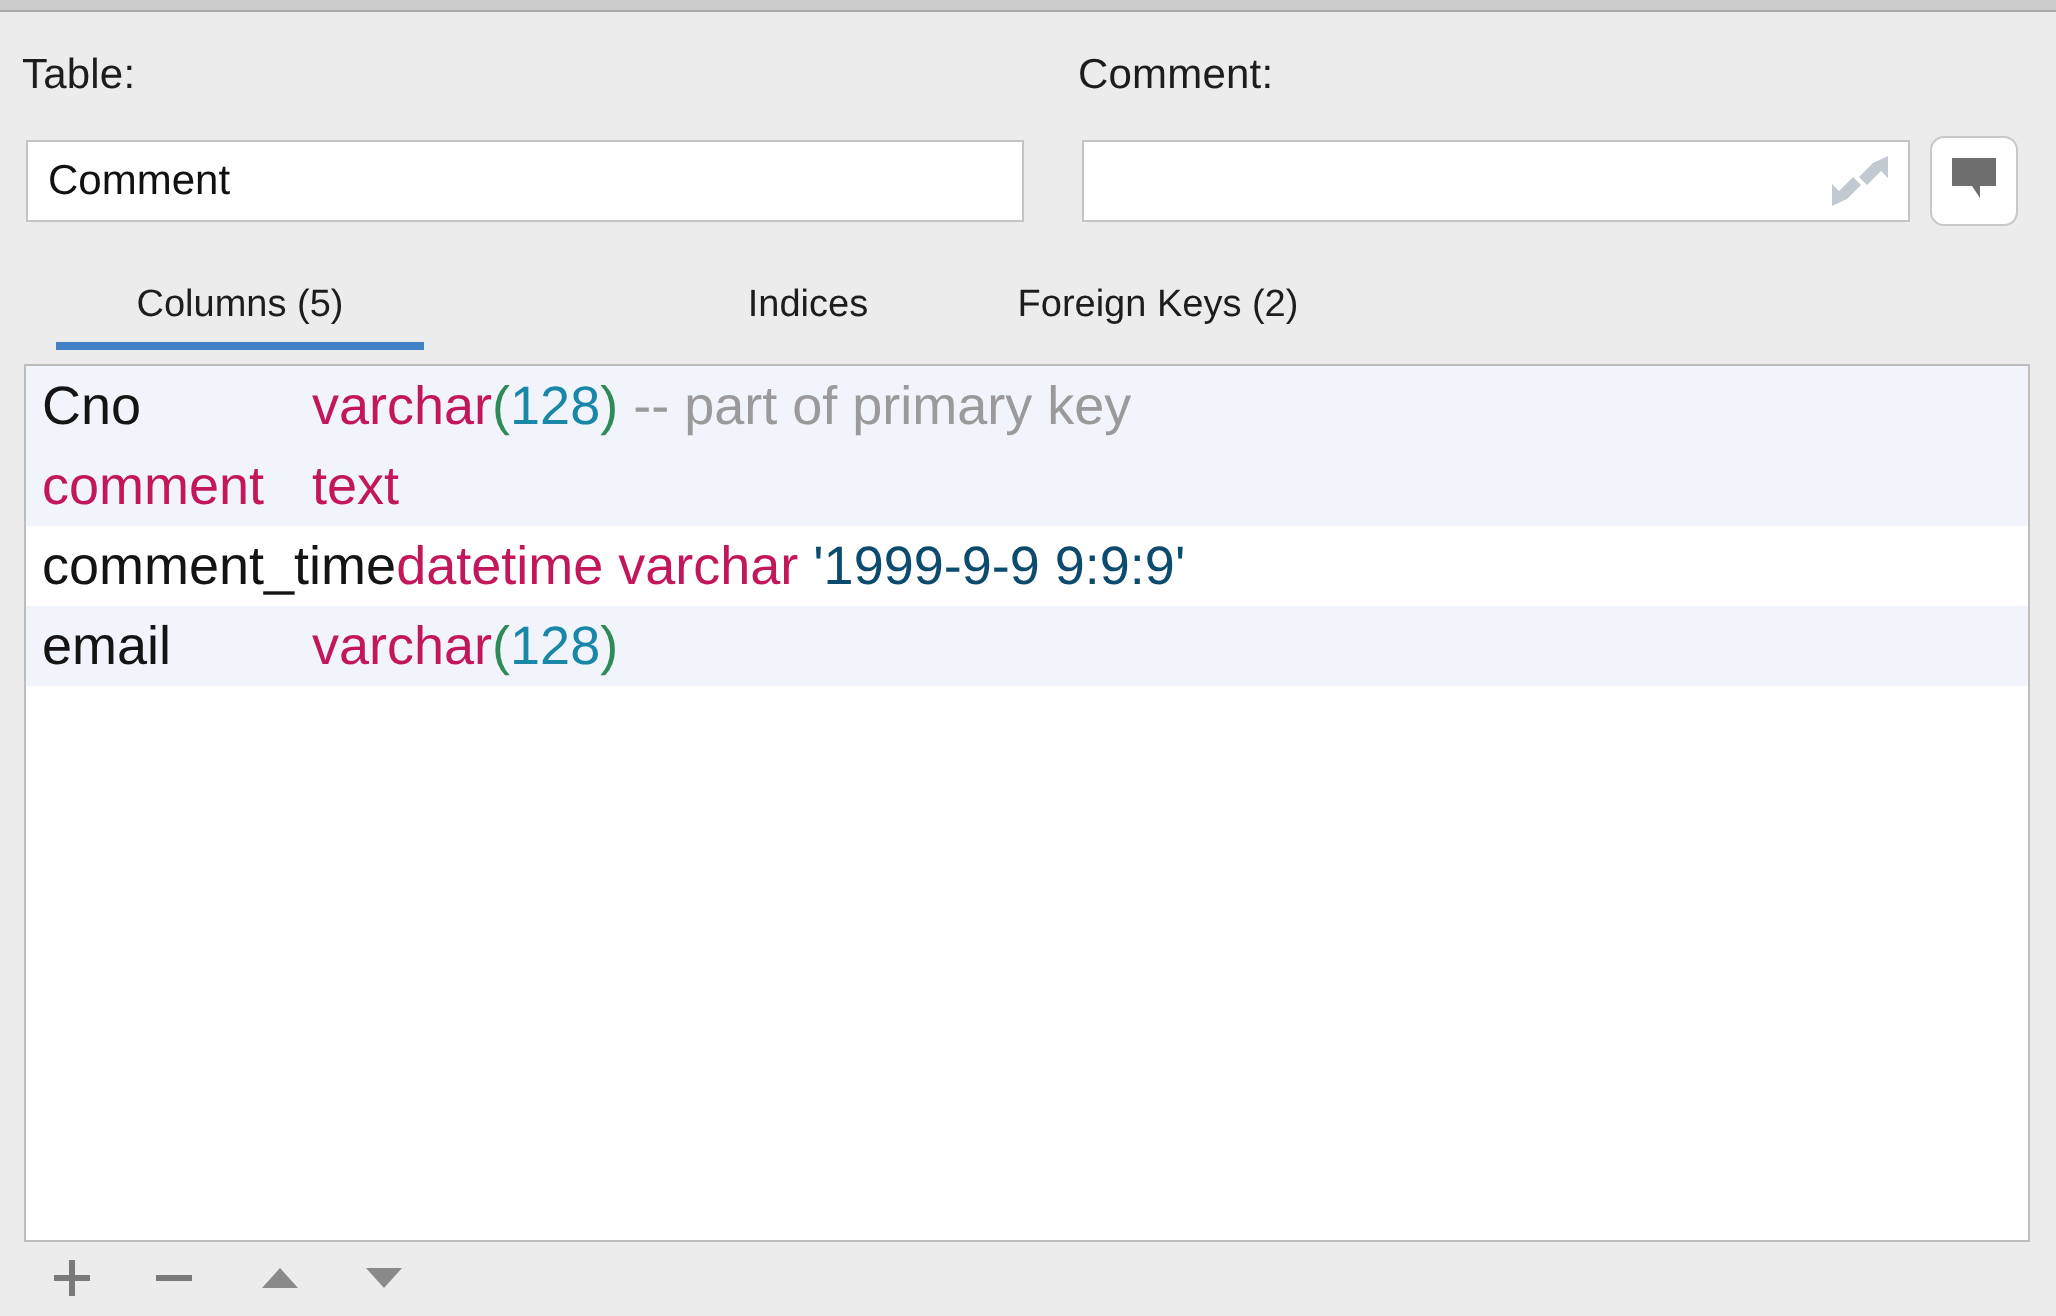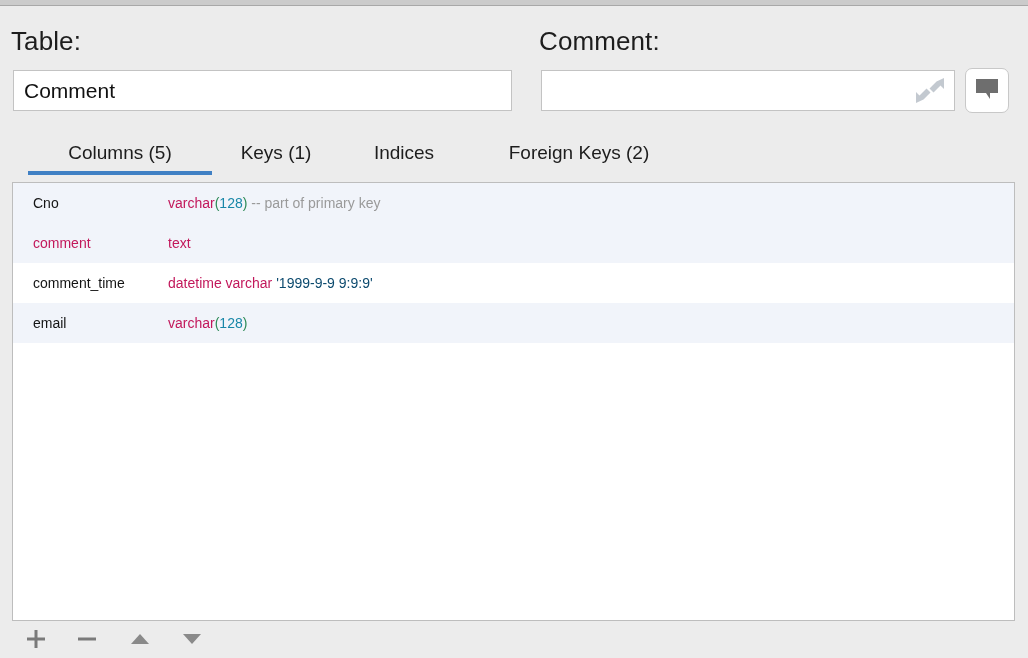--- a/index.html
+++ b/index.html
@@ -29,21 +29,21 @@
     width: 1028px;
     height: 6px;
     background: #cbcbcb;
     border-bottom: 1px solid #a8a8a8;
     box-sizing: border-box;
   }
 
   
   .field-label {
     position: absolute;
-    font-size: 26px;
+    font-size: 21px;
     color: #1d1d1d;
     letter-spacing: 0.1px;
     white-space: nowrap;
   }
   #label-table { left: 11px; top: 26px; }
   #label-comment { left: 539px; top: 26px; }
 
   
   .text-input {
     position: absolute;
@@ -139,22 +139,22 @@
     background: #ffffff;
     border: 1px solid #bdbdbd;
     border-top: 1px solid #bdbdbd;
     box-sizing: border-box;
     overflow: hidden;
   }
   .col-row {
     position: relative;
     height: 40px;
     line-height: 40px;
-    padding-left: 20px;
-    font-size: 14px;
+    padding-left: 8px;
+    font-size: 27px;
     white-space: nowrap;
     box-sizing: border-box;
     cursor: default;
     overflow: hidden;
   }
   .col-row.odd  { background: #f1f4fa; }
   .col-row.even { background: #ffffff; }
   .col-row.selected {
     background: #0b4bdc;
     font-weight: bold;
@@ -233,21 +233,20 @@
   <button id="comment-bubble-button">
     <span>
       <svg width="26" height="24" viewBox="0 0 26 24">
         <path d="M2 2 H24 V16 H16 L16 22 L12 16 H2 Z" fill="#6e6e6e"></path>
       </svg>
     </span>
   </button>
 
   <div class="tab-bar">
     <button class="tab active" id="tab-columns">Columns (5)</button>
-    <button class="tab" id="tab-keys">Keys (1)</button>
     <button class="tab" id="tab-indices">Indices</button>
     <button class="tab" id="tab-foreign">Foreign Keys (2)</button>
   </div>
 
   <div id="column-list">
     <div id="rows-host">
         <div class="col-row odd"><span class="name-cell tok t-plain">Cno</span><span><span class="tok t-type">varchar</span><span class="tok t-paren">(</span><span class="tok t-num">128</span><span class="tok t-paren">)</span><span class="tok t-comment"> -- part of primary key</span></span></div>
         <div class="col-row odd"><span class="name-cell tok t-kw">comment</span><span><span class="tok t-type">text</span></span></div>
         <div class="col-row even"><span class="name-cell tok t-plain">comment_time</span><span><span class="tok t-type">datetime varchar </span><span class="tok t-string">'1999-9-9 9:9:9'</span></span></div>
         <div class="col-row odd"><span class="name-cell tok t-plain">email</span><span><span class="tok t-type">varchar</span><span class="tok t-paren">(</span><span class="tok t-num">128</span><span class="tok t-paren">)</span></span></div>

